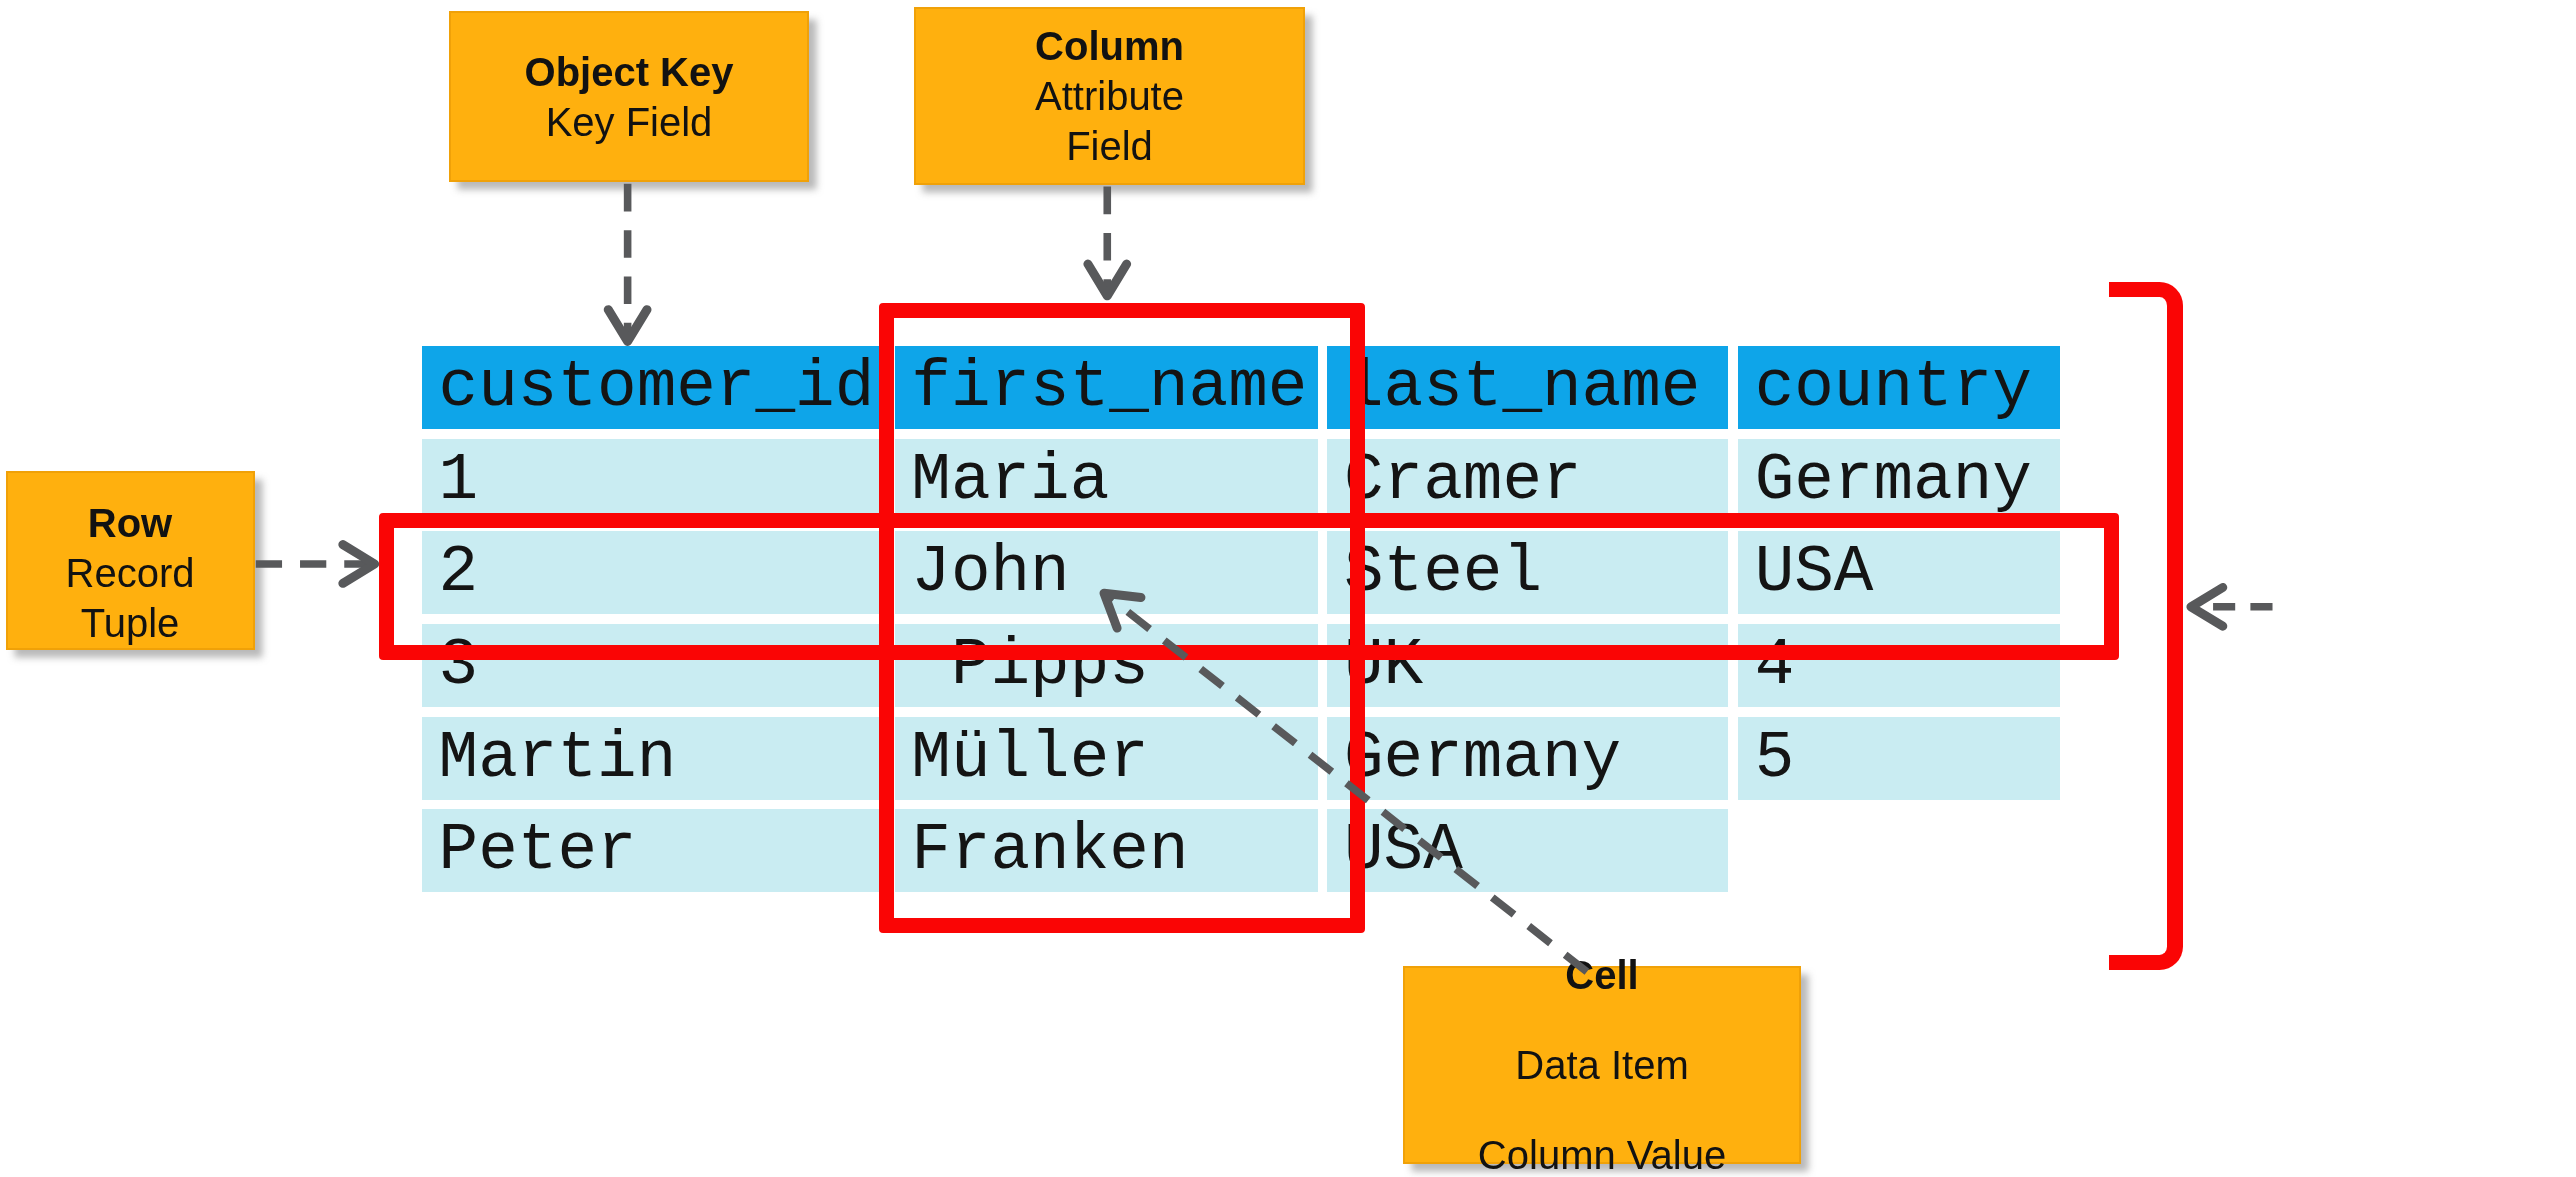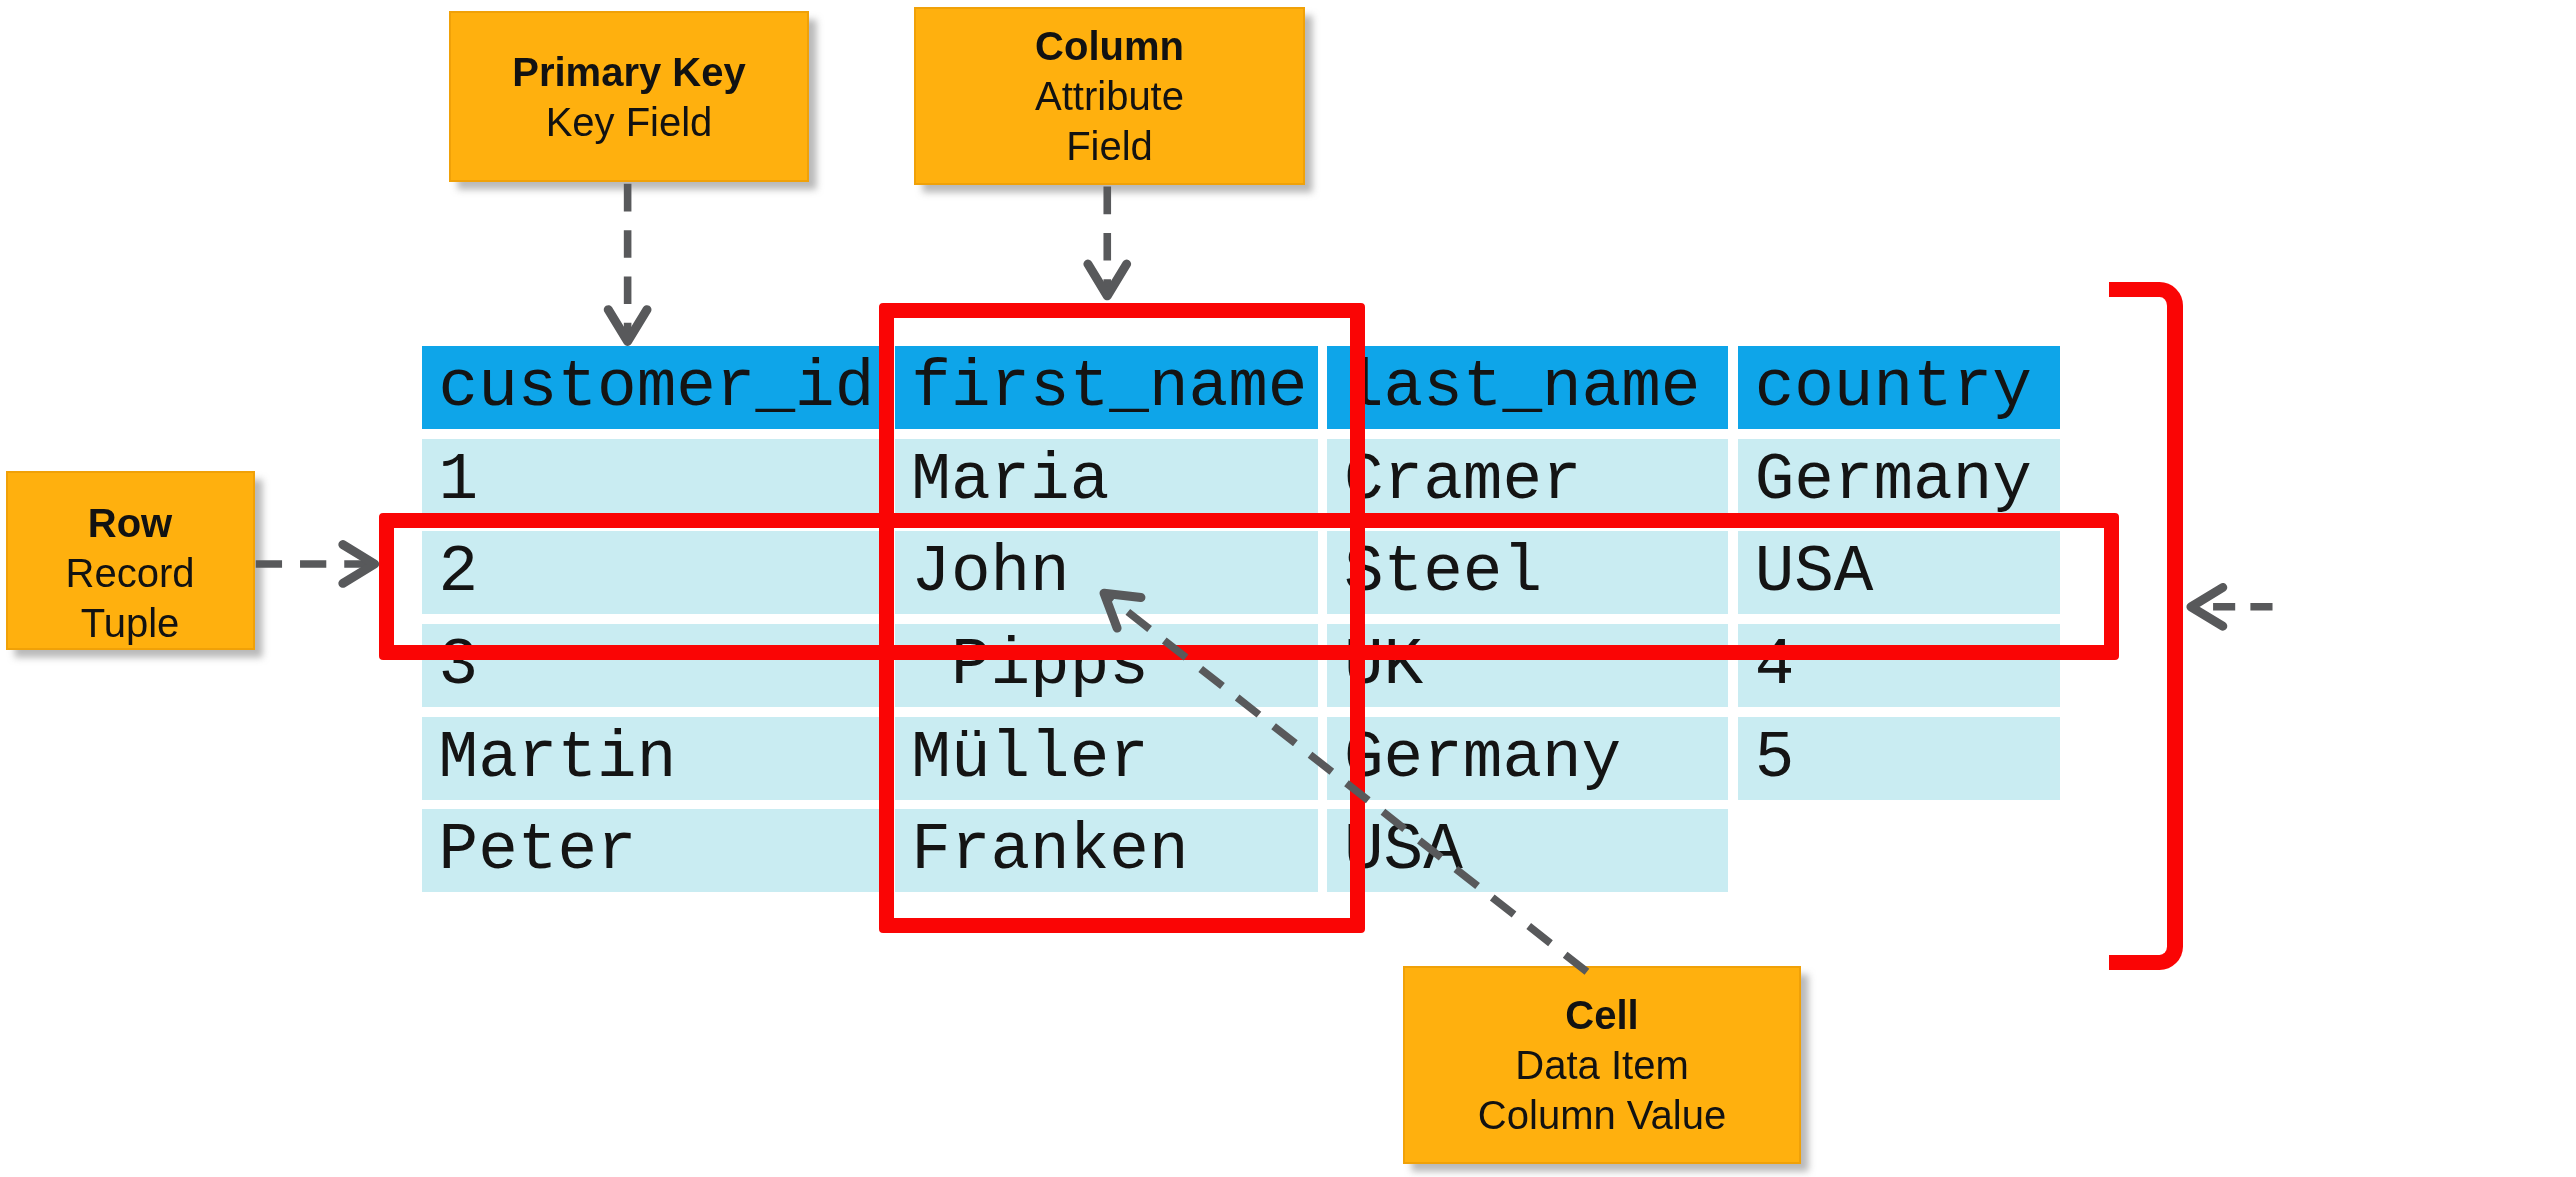--- a/index.html
+++ b/index.html
@@ -56,21 +56,21 @@
     text-align:center;
     color:#121212;
     font-size:40px;
     line-height:50px;
   }
   .callout .title{font-weight:bold;}
   #callout-primary-key{left:449px;top:11px;width:356px;height:167px;}
   #callout-column{left:914px;top:7px;width:387px;height:174px;}
   #callout-row{left:5.5px;top:471px;width:245px;height:175px;justify-content:flex-end;}
   #callout-table{left:2275px;top:484px;width:293px;height:242px;}
-  #callout-cell{left:1403px;top:966px;width:394px;height:194px;}
+  #callout-cell{left:1403px;top:966px;width:394px;height:194px;gap:40px;}
 
   
   #arrows-overlay{position:absolute;left:0;top:0;width:2576px;height:1177px;pointer-events:none;}
   .dash-line{stroke:#58595B;stroke-width:11;fill:none;}
 </style>
 </head>
 <body>
 
 <div id="stage">
 
@@ -103,21 +103,21 @@
     <div class="cell td">Peter</div>
     <div class="cell td">Franken</div>
     <div class="cell td">USA</div>
   </div>
 
   <div id="column-highlight" class="red-rect"></div>
   <div id="row-highlight" class="red-rect"></div>
   <div id="table-bracket"></div>
 
   <div id="callout-primary-key" class="callout">
-    <div class="title">Primary Key</div>
+    <div class="title">Object Key</div>
     <div>Key Field</div>
   </div>
 
   <div id="callout-column" class="callout">
     <div class="title">Column</div>
     <div>Attribute</div>
     <div>Field</div>
   </div>
 
   <div id="callout-row" class="callout">

